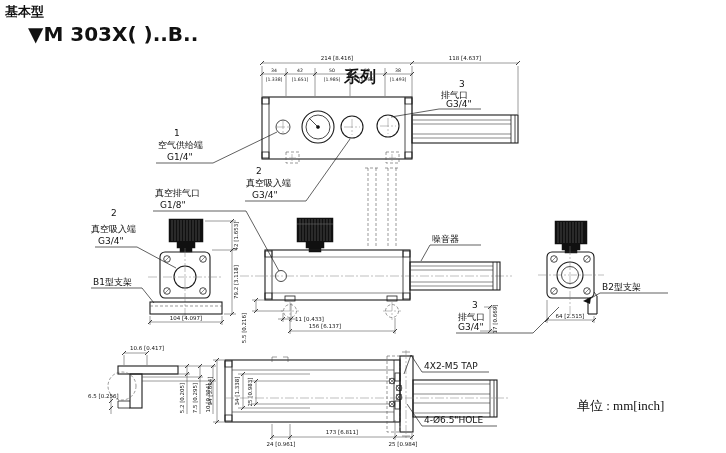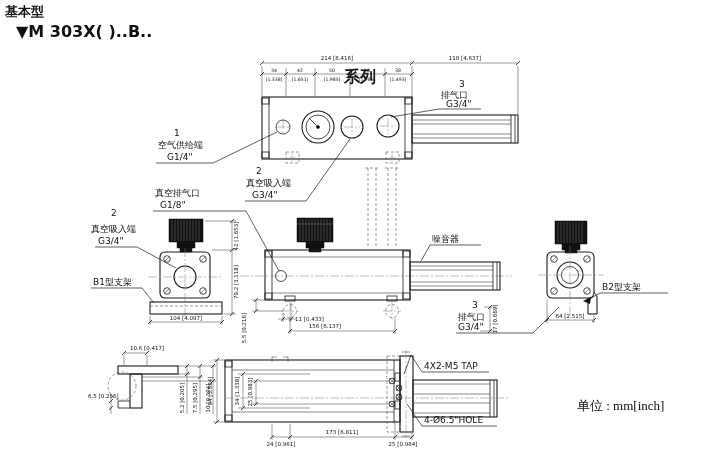--- a/index.html
+++ b/index.html
@@ -1,20 +1,20 @@
 <!DOCTYPE html>
 <html><head>
 <meta charset="utf-8">
 <style>
   html,body{margin:0;padding:0;background:#fff;}
   #stage{position:relative;width:726px;height:453px;background:#ffffff;overflow:hidden;
          font-family:"DejaVu Sans",sans-serif;color:#111;}
   .hdr{position:absolute;font-weight:bold;white-space:nowrap;}
   #cat{left:5px;top:3px;font-size:13px;}
-  #model{left:16px;top:22px;font-size:16px;}
+  #model{left:28px;top:22px;font-size:20px;}
   #series{left:344px;top:24px;font-size:16px;margin-top:43px;}
   #units{position:absolute;left:577px;top:397px;font-size:13px;white-space:nowrap;font-family:Liberation Serif, serif;}
   svg{position:absolute;left:0;top:0;}
   svg text{font-family:"DejaVu Sans",sans-serif;fill:#111;}
   .o{stroke:#1c1c1c;stroke-width:1.1;fill:none;}
   .o2{stroke:#1c1c1c;stroke-width:.8;fill:none;}
   .ol{stroke:#3a3a3a;stroke-width:.6;fill:none;}
   .blk{fill:#101010;stroke:#101010;stroke-width:.5;}
   .stripe{stroke:#6a6a6a;stroke-width:.6;fill:none;}
   .dim{stroke:#4a4a4a;stroke-width:.55;fill:none;}

